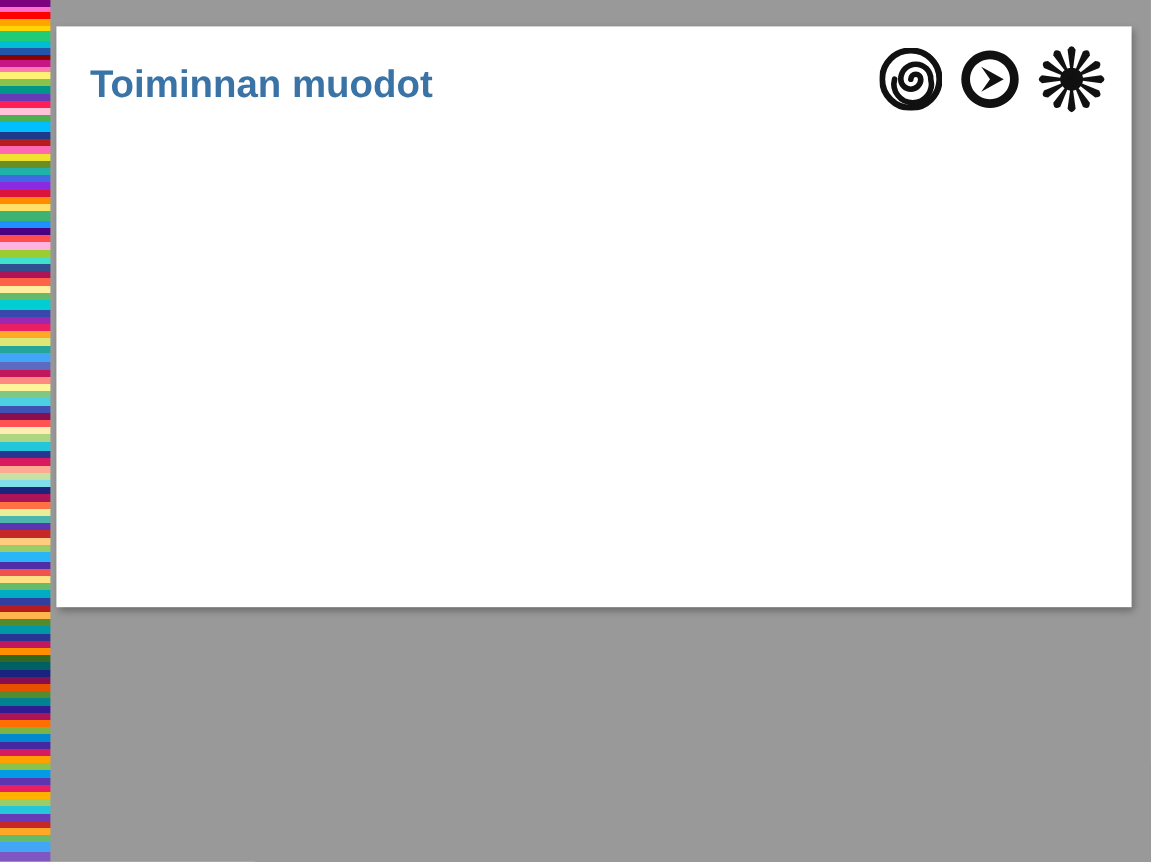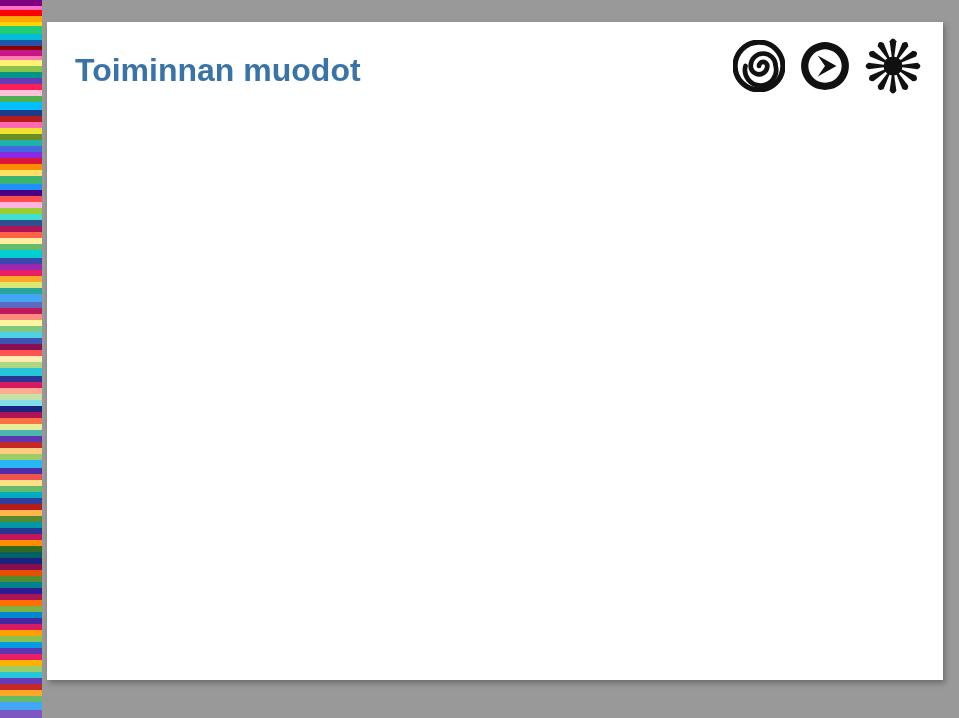--- a/index.html
+++ b/index.html
@@ -144,21 +144,21 @@
       #42a5f5 702px,#42a5f5 710px,
       #7e57c2 710px,#7e57c2 718px
     );
   }
   
   .panel {
     position: absolute;
     left: 47px;
     top: 22px;
     width: 896px;
-    height: 658px;
+    height: 484px;
     background: #fff;
     box-shadow: 2px 3px 6px rgba(0,0,0,.3);
   }
   .title {
     position: absolute;
     left: 28px;
     top: 30px;
     font-size: 32px;
     font-weight: bold;
     color: #3a74a6;

